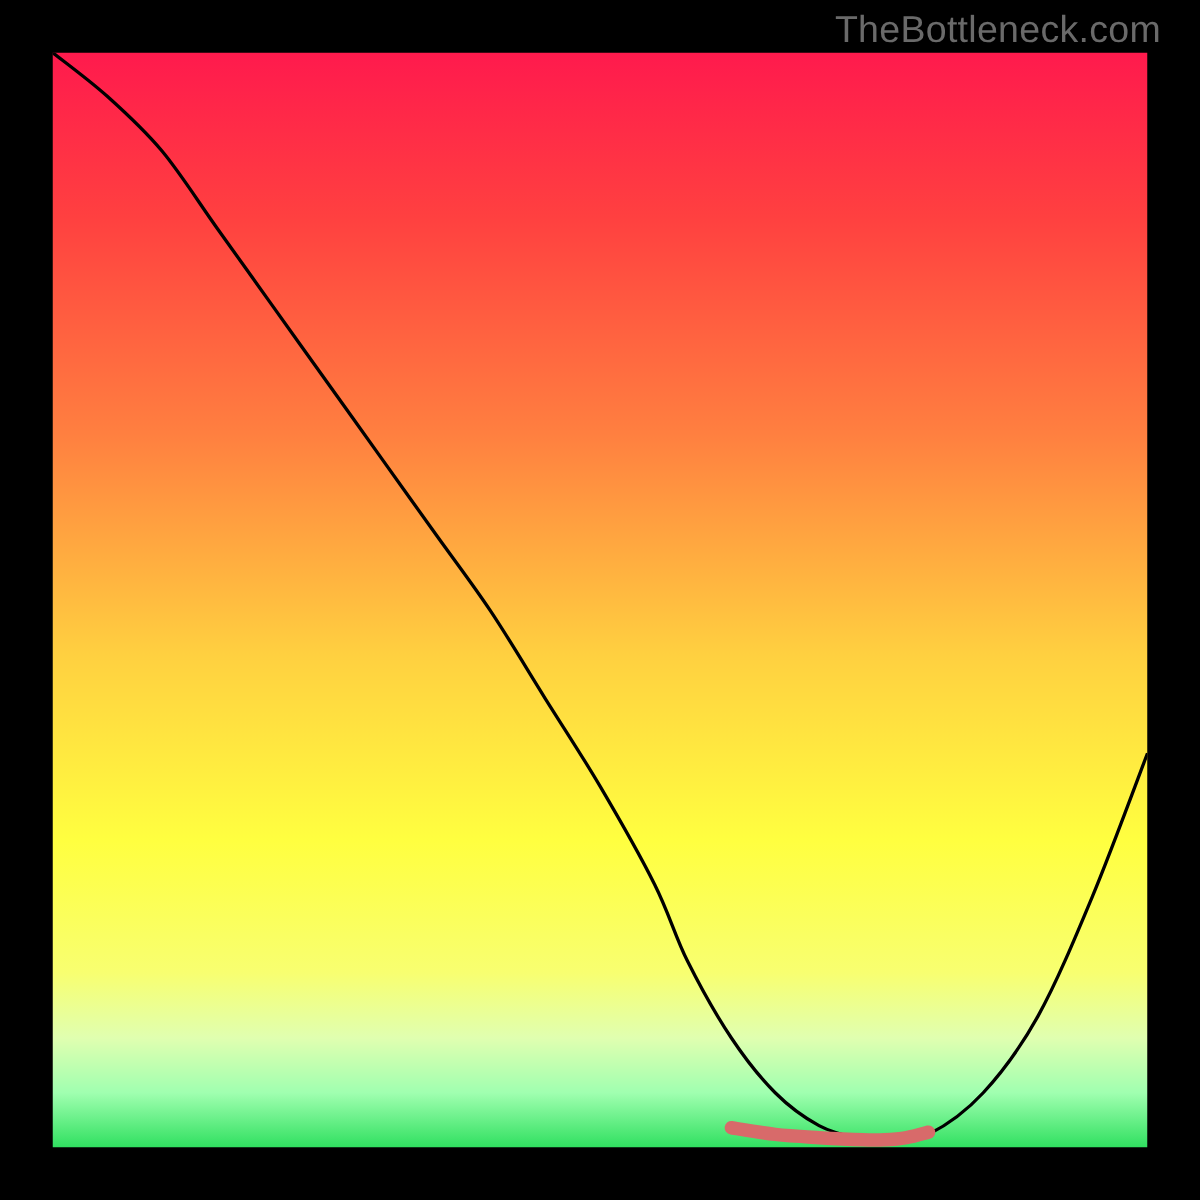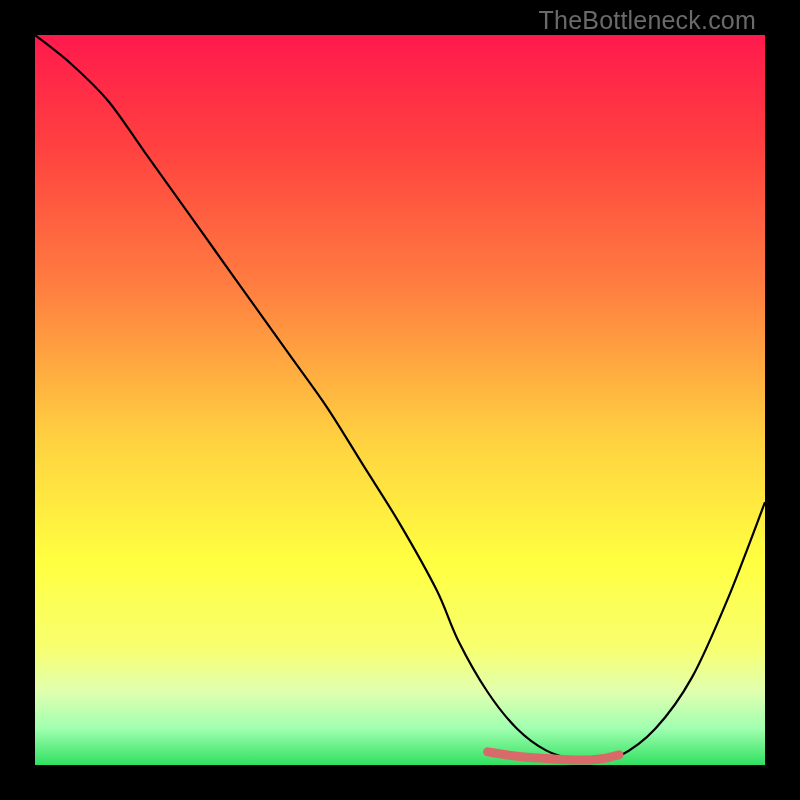--- a/index.html
+++ b/index.html
@@ -22,21 +22,21 @@
   .plot {
     position: absolute;
     left: 0;
     top: 0;
     width: 730px;
     height: 730px;
   }
   .watermark {
     position: absolute;
     top: 6px;
-    right: 44px;
+    right: 26px;
     color: #6a6a6a;
     font-size: 25px;
     font-weight: 500;
     letter-spacing: 0.2px;
     text-align: right;
   }
   svg { display: block; }
 </style>
 </head>
 <body>

